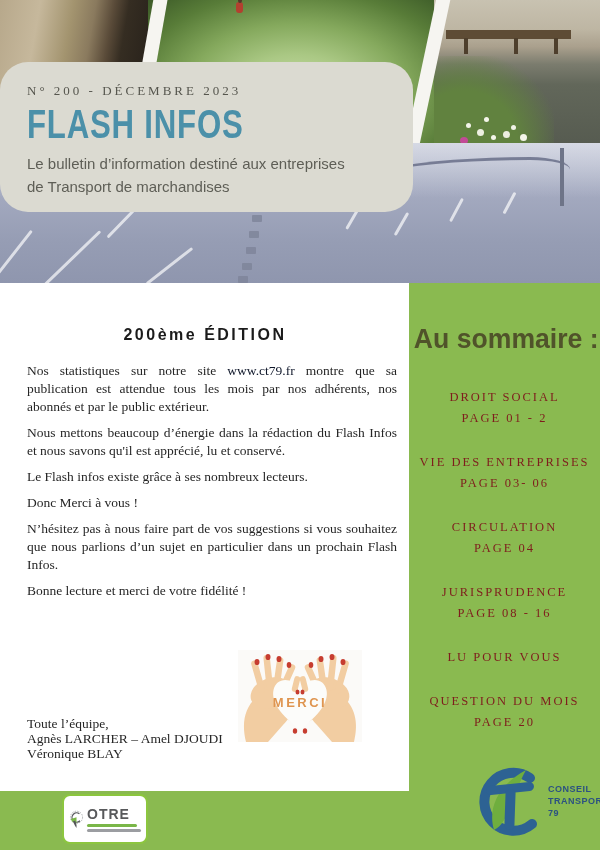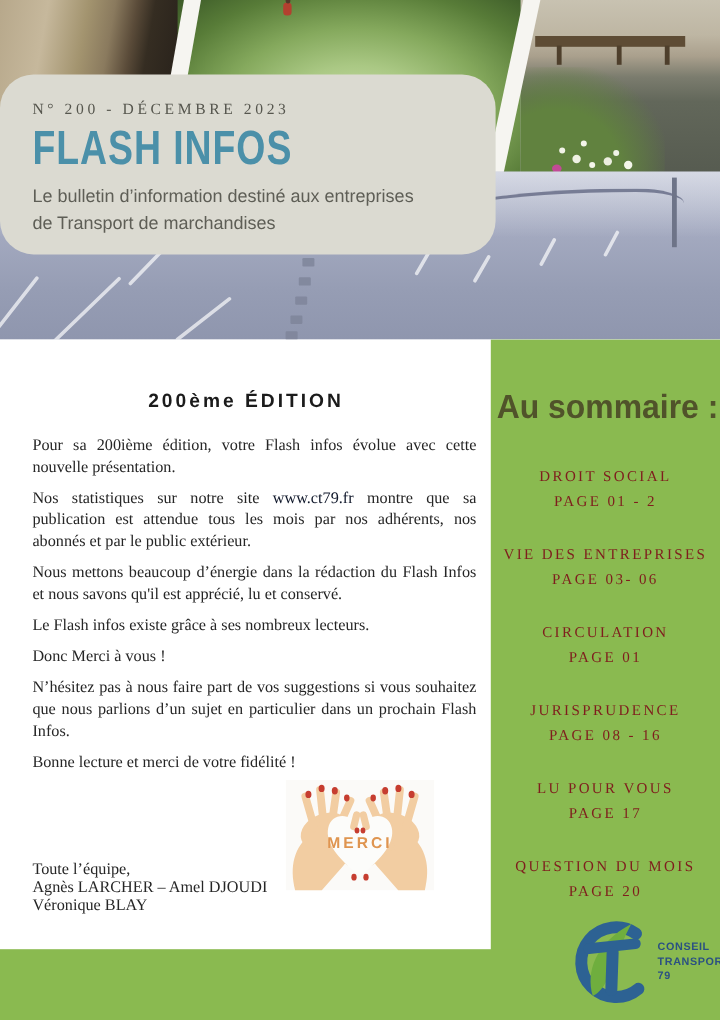--- a/index.html
+++ b/index.html
@@ -149,21 +149,20 @@
       <div class="masthead-sub">
         <div>Le bulletin d’information destiné aux entreprises</div>
         <div>de Transport de marchandises</div>
       </div>
     </div>
   </div>
 
   <div class="headline">200ème ÉDITION</div>
 
   <div class="article">
-    <p>Pour sa 200ième édition, votre Flash infos évolue avec cette nouvelle présentation.</p>
     <p><span>Nos statistiques sur notre site </span><span class="weblink">www.ct79.fr</span><span> montre que sa publication est attendue tous les mois par nos adhérents, nos abonnés et par le public extérieur.</span></p>
     <p>Nous mettons beaucoup d’énergie dans la rédaction du Flash Infos et nous savons qu'il est apprécié, lu et conservé.</p>
     <p>Le  Flash infos existe grâce à ses nombreux lecteurs.</p>
     <p>Donc Merci à vous !</p>
     <p>N’hésitez pas à nous faire part de vos suggestions si vous souhaitez que nous parlions d’un sujet en particulier dans un prochain Flash Infos.</p>
     <p>Bonne lecture et merci de votre fidélité !</p>
   </div>
 
   <svg class="merci" viewBox="0 0 124 92">
     <rect x="0" y="0" width="124" height="92" fill="#fbfaf8"></rect>
@@ -221,39 +220,51 @@
       <div class="toc-item">
         <div>DROIT SOCIAL</div>
         <div>PAGE 01 - 2</div>
       </div>
       <div class="toc-item">
         <div>VIE DES ENTREPRISES</div>
         <div>PAGE 03- 06</div>
       </div>
       <div class="toc-item">
         <div>CIRCULATION</div>
-        <div>PAGE 01</div>
+        <div>PAGE 04</div>
       </div>
       <div class="toc-item">
         <div>JURISPRUDENCE</div>
         <div>PAGE 08 - 16</div>
       </div>
       <div class="toc-item">
         <div>LU POUR VOUS</div>
-        <div>PAGE 17</div>
       </div>
       <div class="toc-item">
         <div>QUESTION DU MOIS</div>
         <div>PAGE 20</div>
       </div>
     </div>
   </div>
 
   <div class="bottom-band"></div>
 
+  <div class="otre-box">
+    <svg width="26" height="32" viewBox="0 0 26 32">
+      <circle cx="13" cy="13" r="10.5" fill="none" stroke="#a7a9ac" stroke-width="1.6" stroke-dasharray="2.5 2"></circle>
+      <path d="M18 7 A8 8 0 1 0 19 19" stroke="#55565a" stroke-width="2.2" fill="none"></path>
+      <path d="M3.2 16 A10.5 10.5 0 0 0 13 23.5 L13 13 Z" fill="#7ab648"></path>
+      <path d="M7 20 C9 26 11 29 13 31.5 C13.5 26 12.5 22.5 10.5 19 Z" fill="#55565a"></path>
+    </svg>
+    <div class="otre-right">
+      <div class="otre-name">OTRE</div>
+      <div class="otre-bar1"></div>
+      <div class="otre-bar2"></div>
+    </div>
+  </div>
 
   <svg class="ct-logo" width="150" height="80" viewBox="0 0 150 80">
     <path d="M78 16 A29 29 0 1 0 80 62" fill="none" stroke="#2d6293" stroke-width="10" stroke-linecap="round"></path>
     <path d="M42 68 C36 48 44 24 74 8 C63 28 60 46 52 58 C49 63 46 66 42 68 Z" fill="#6fae3e"></path>
     <rect x="34" y="22" width="48" height="9" rx="4.5" fill="#2d6293" transform="rotate(-6 58 26)"></rect>
     <rect x="53" y="27" width="10" height="41" rx="5" fill="#2d6293" transform="rotate(2 58 47)"></rect>
     <g font-family="Liberation Sans, sans-serif" font-size="9" font-weight="bold" fill="#2b5182" letter-spacing=".5">
       <text x="96" y="30">CONSEIL</text>
       <text x="96" y="42">TRANSPORTS</text>
       <text x="96" y="54">79</text>

